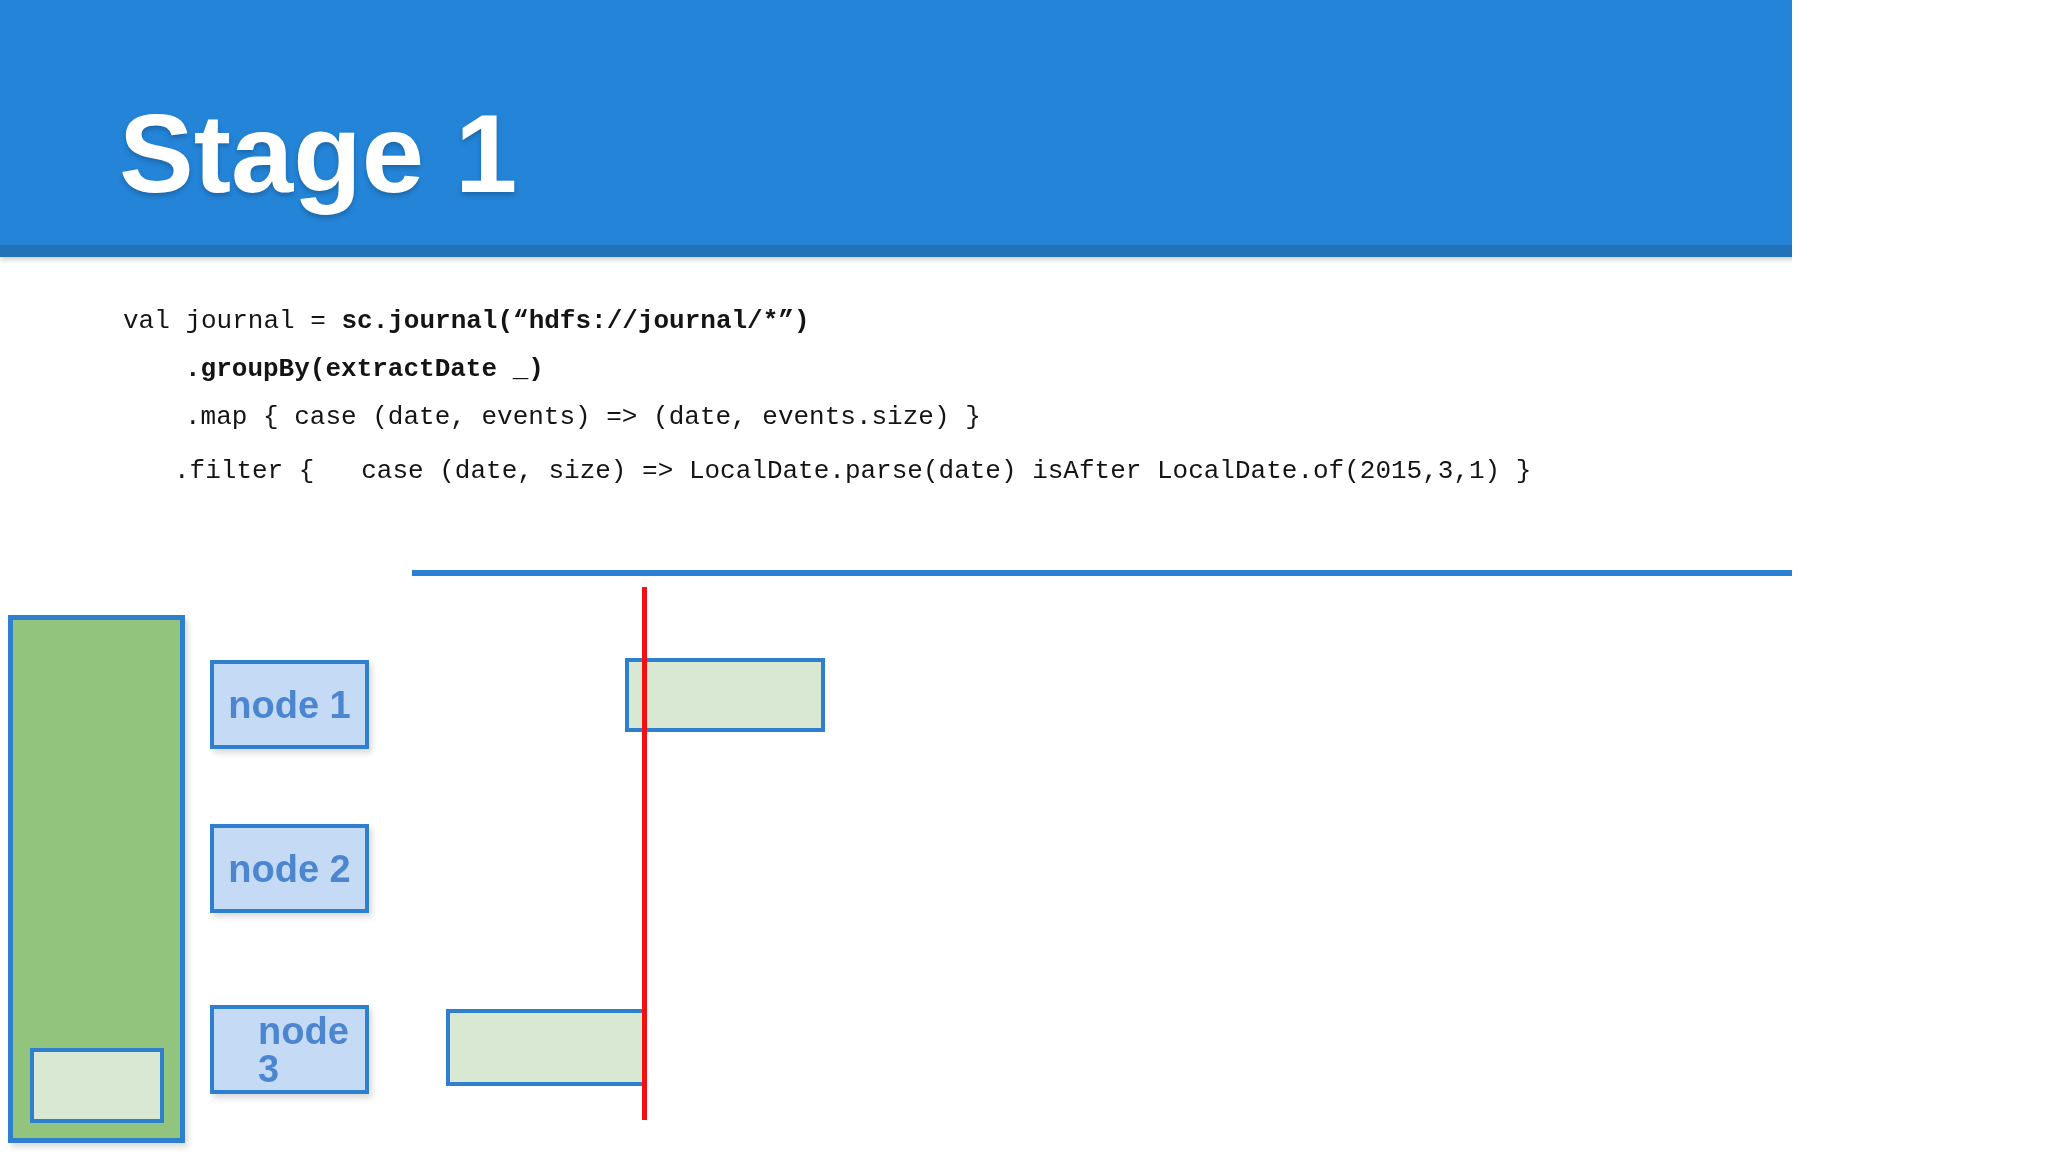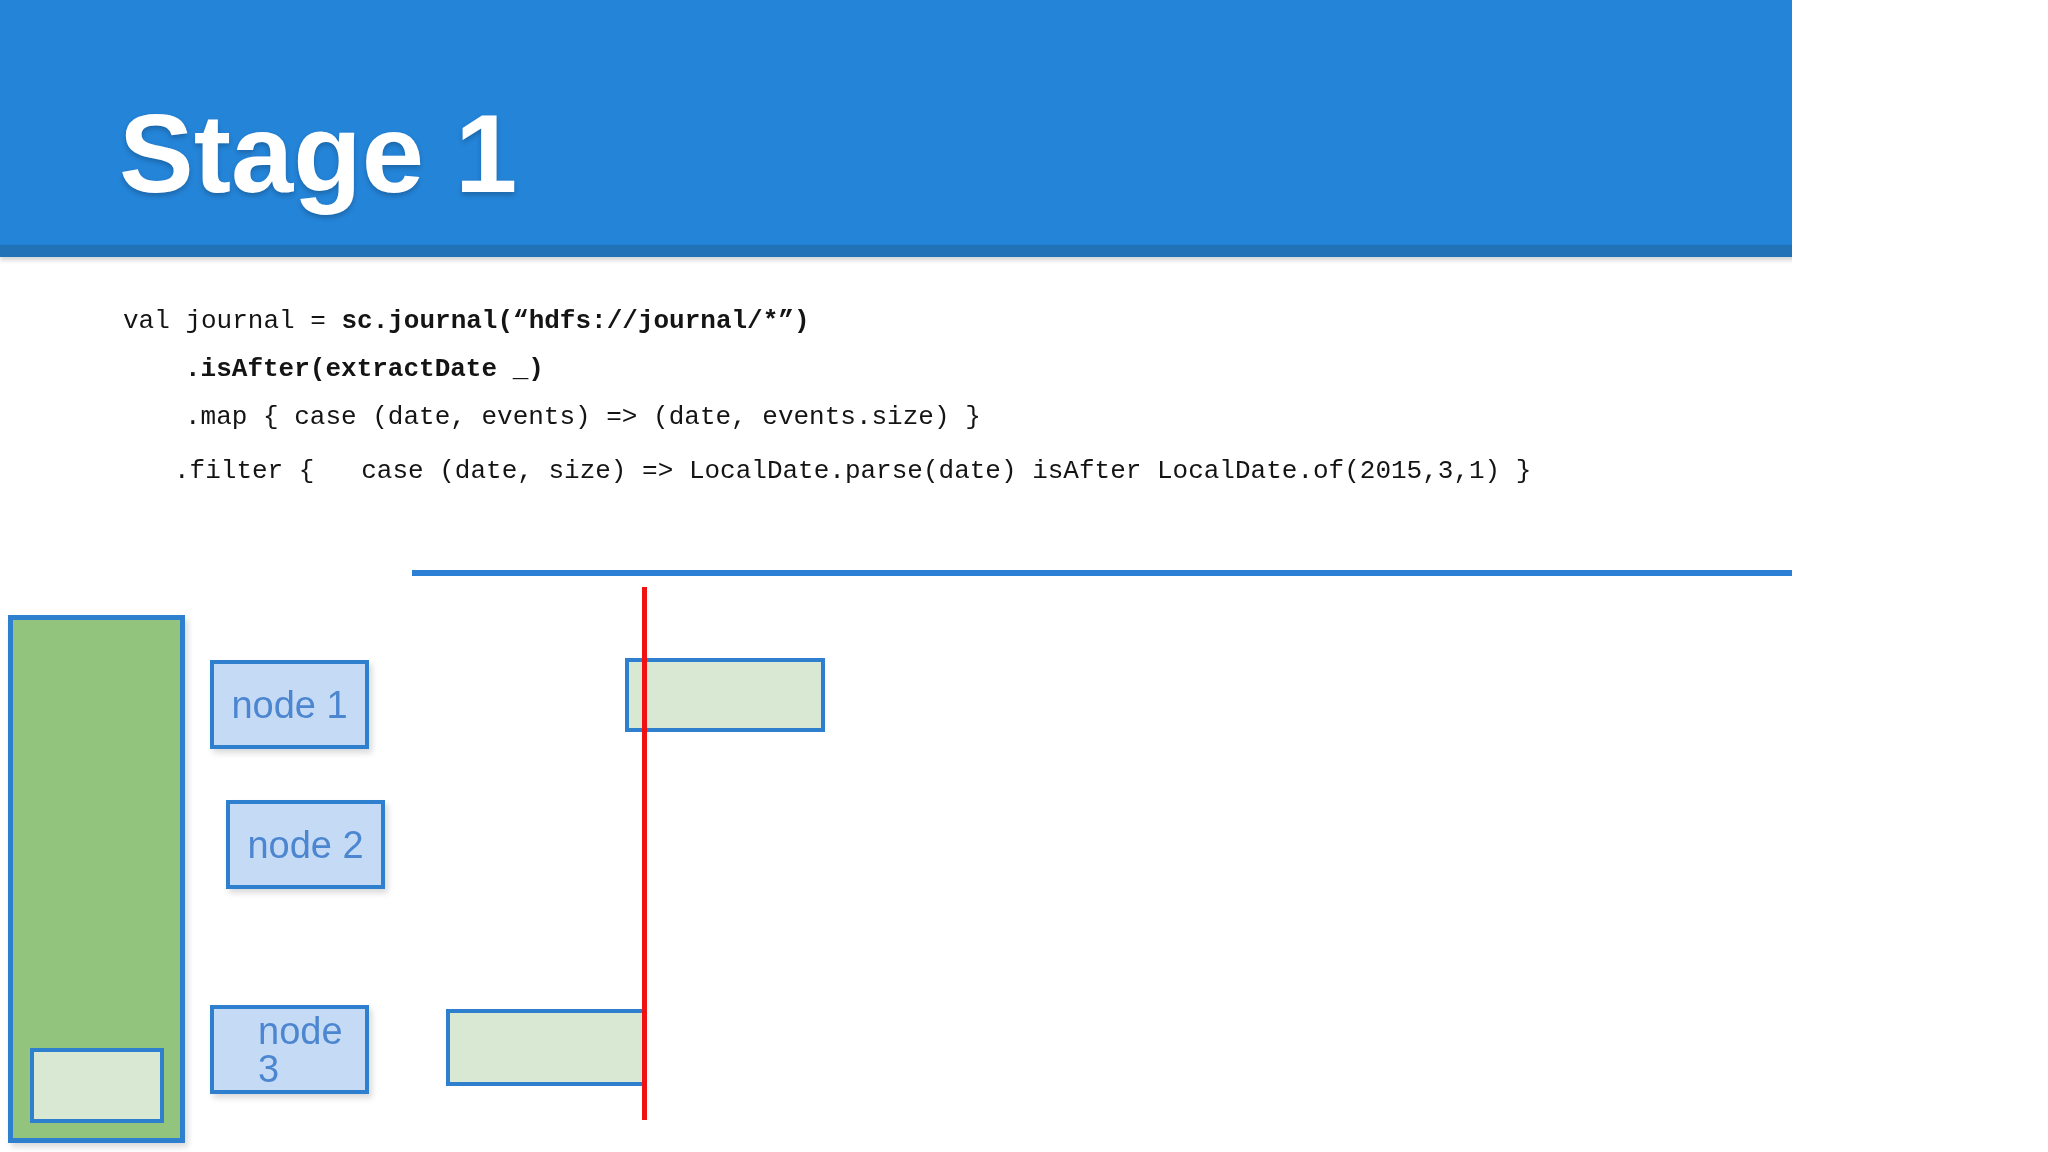--- a/index.html
+++ b/index.html
@@ -108,23 +108,24 @@
   }
   .node-box {
     left: 210px;
     width: 159px; height: 89px;
     background: var(--node-fill, #c5dbf5);
     box-shadow: 3px 4px 6px rgba(0,0,0,0.15);
     display: flex;
     align-items: center;
     justify-content: center;
     z-index: 3;
+    font-weight: bold;
   }
   .node-box.n1 { top: 660px; }
-  .node-box.n2 { top: 800px; margin-left: 16px; }
+  .node-box.n2 { top: 824px; }
   .node-box.n3 { top: 1005px; padding-left: 44px; }
   .node-label {
     color: var(--node-label-blue, #4c86d0);
     font-size: 38px;
     line-height: 1;
   }
   .task-bar {
     background: var(--bar-green, #d9e8d2);
     z-index: 4;
   }
@@ -136,21 +137,21 @@
 
 <div class="slide">
 
   <div class="header">
     <h1 class="title">Stage 1</h1>
   </div>
   <div class="header-strip"></div>
 
   <div>
     <div class="code-line l1"><span>val journal = </span><span class="b">sc.journal(“hdfs://journal/*”)</span></div>
-    <div class="code-line l2 b">.isAfter(extractDate _)</div>
+    <div class="code-line l2 b">.groupBy(extractDate _)</div>
     <div class="code-line l3">.map { case (date, events) =&gt; (date, events.size) }</div>
     <div class="code-line l4">.filter {   case (date, size) =&gt; LocalDate.parse(date) isAfter LocalDate.of(2015,3,1) }</div>
   </div>
 
   <div class="arrow-line"></div>
   <div class="arrow-head"></div>
 
   <div class="cutoff-line"></div>
 
   <div class="shape input-block">

